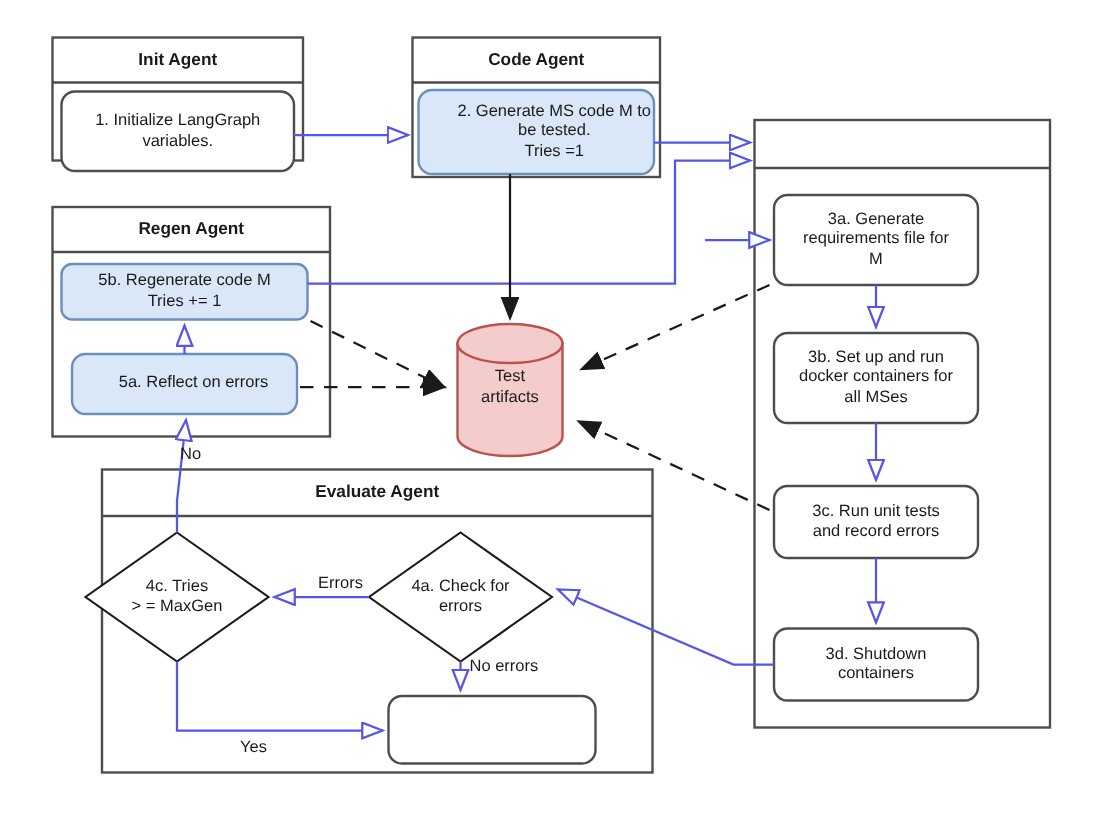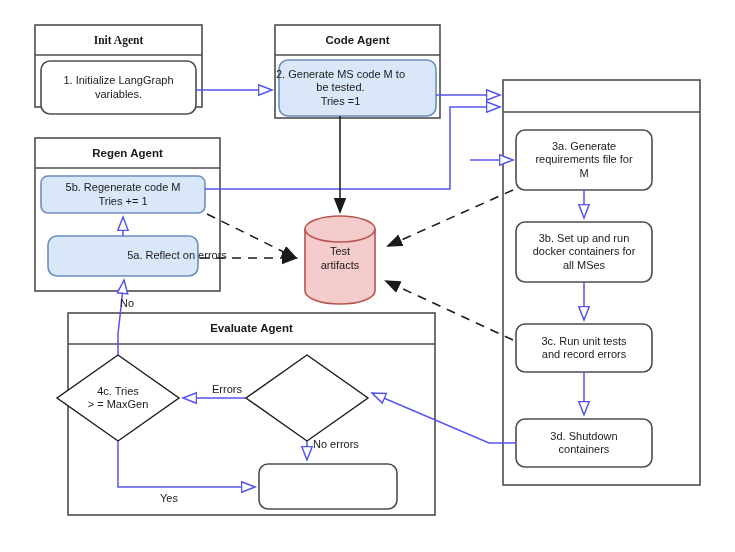--- a/index.html
+++ b/index.html
@@ -98,43 +98,45 @@
 
     <path d="M207,214 L296,258" fill="none" stroke="#1a1a1a" stroke-width="1.5" stroke-dasharray="9,7" marker-end="url(#ohK)"></path>
 
     <path d="M200,258 L296,258" fill="none" stroke="#1a1a1a" stroke-width="1.5" stroke-dasharray="9,7" marker-end="url(#ohK)"></path>
 
     <path d="M513,190 L388,246" fill="none" stroke="#1a1a1a" stroke-width="1.5" stroke-dasharray="9,7" marker-end="url(#ohK)"></path>
 
     <path d="M513,340 L386,281" fill="none" stroke="#1a1a1a" stroke-width="1.5" stroke-dasharray="9,7" marker-end="url(#ohK)"></path>
   </svg>
 
-  <div class="lbl swim-title" style="left:35px;top:25px;width:167px;height:30px;font-family:Liberation Serif, serif;">Init Agent</div>
+  <div class="lbl swim-title" style="left:35px;top:25px;width:167px;height:30px;">Init Agent</div>
   <div class="lbl swim-title" style="left:275px;top:25px;width:165px;height:30px;">Code Agent</div>
   <div class="lbl swim-title" style="left:35px;top:138px;width:185px;height:30px;text-align:center;">Regen Agent</div>
   <div class="lbl swim-title" style="left:68px;top:313px;width:367px;height:31px;">Evaluate Agent</div>
 
   <div class="lbl" style="left:41px;top:61px;width:155px;height:53px;white-space:pre-line;">1. Initialize LangGraph
 variables.</div>
-  <div class="lbl" style="left:262px;top:60px;width:157px;height:56px;white-space:pre-line;">2. Generate MS code M to
+  <div class="lbl" style="left:291px;top:60px;width:157px;height:56px;white-space:pre-line;">2. Generate MS code M to
 be tested.
 Tries =1</div>
   <div class="lbl" style="left:516px;top:130px;width:136px;height:60px;white-space:pre-line;">3a. Generate
 requirements file for
 M</div>
   <div class="lbl" style="left:516px;top:222px;width:136px;height:60px;white-space:pre-line;text-align:center;">3b. Set up and run
 docker containers for
 all MSes</div>
   <div class="lbl" style="left:516px;top:324px;width:136px;height:48px;white-space:pre-line;">3c. Run  unit tests
 and record errors</div>
   <div class="lbl" style="left:516px;top:419px;width:136px;height:48px;white-space:pre-line;">3d. Shutdown
 containers</div>
   <div class="lbl" style="left:41px;top:176px;width:164px;height:37px;white-space:pre-line;">5b. Regenerate code M
 Tries += 1</div>
-  <div class="lbl" style="left:48px;top:236px;width:162px;height:40px;white-space:pre-line;padding-left:48px;">5a. Reflect on errors</div>
+  <div class="lbl" style="left:48px;top:236px;width:162px;height:40px;white-space:pre-line;">5a. Reflect on errors</div>
+  <div class="lbl" style="left:252px;top:376px;width:110px;height:44px;white-space:pre-line;">4a. Check for
+errors</div>
   <div class="lbl" style="left:63px;top:376px;width:110px;height:44px;white-space:pre-line;">4c. Tries
 &gt; = MaxGen</div>
   <div class="cyl-lbl" style="left:305px;top:245px;width:70px;white-space:pre-line;">Test
 artifacts</div>
 
   <div class="edge-lbl" style="left:212px;top:383px;">Errors</div>
   <div class="edge-lbl" style="left:313px;top:438px;">No errors</div>
   <div class="edge-lbl" style="left:160px;top:492px;">Yes</div>
   <div class="edge-lbl" style="left:120px;top:297px;">No</div>
 

